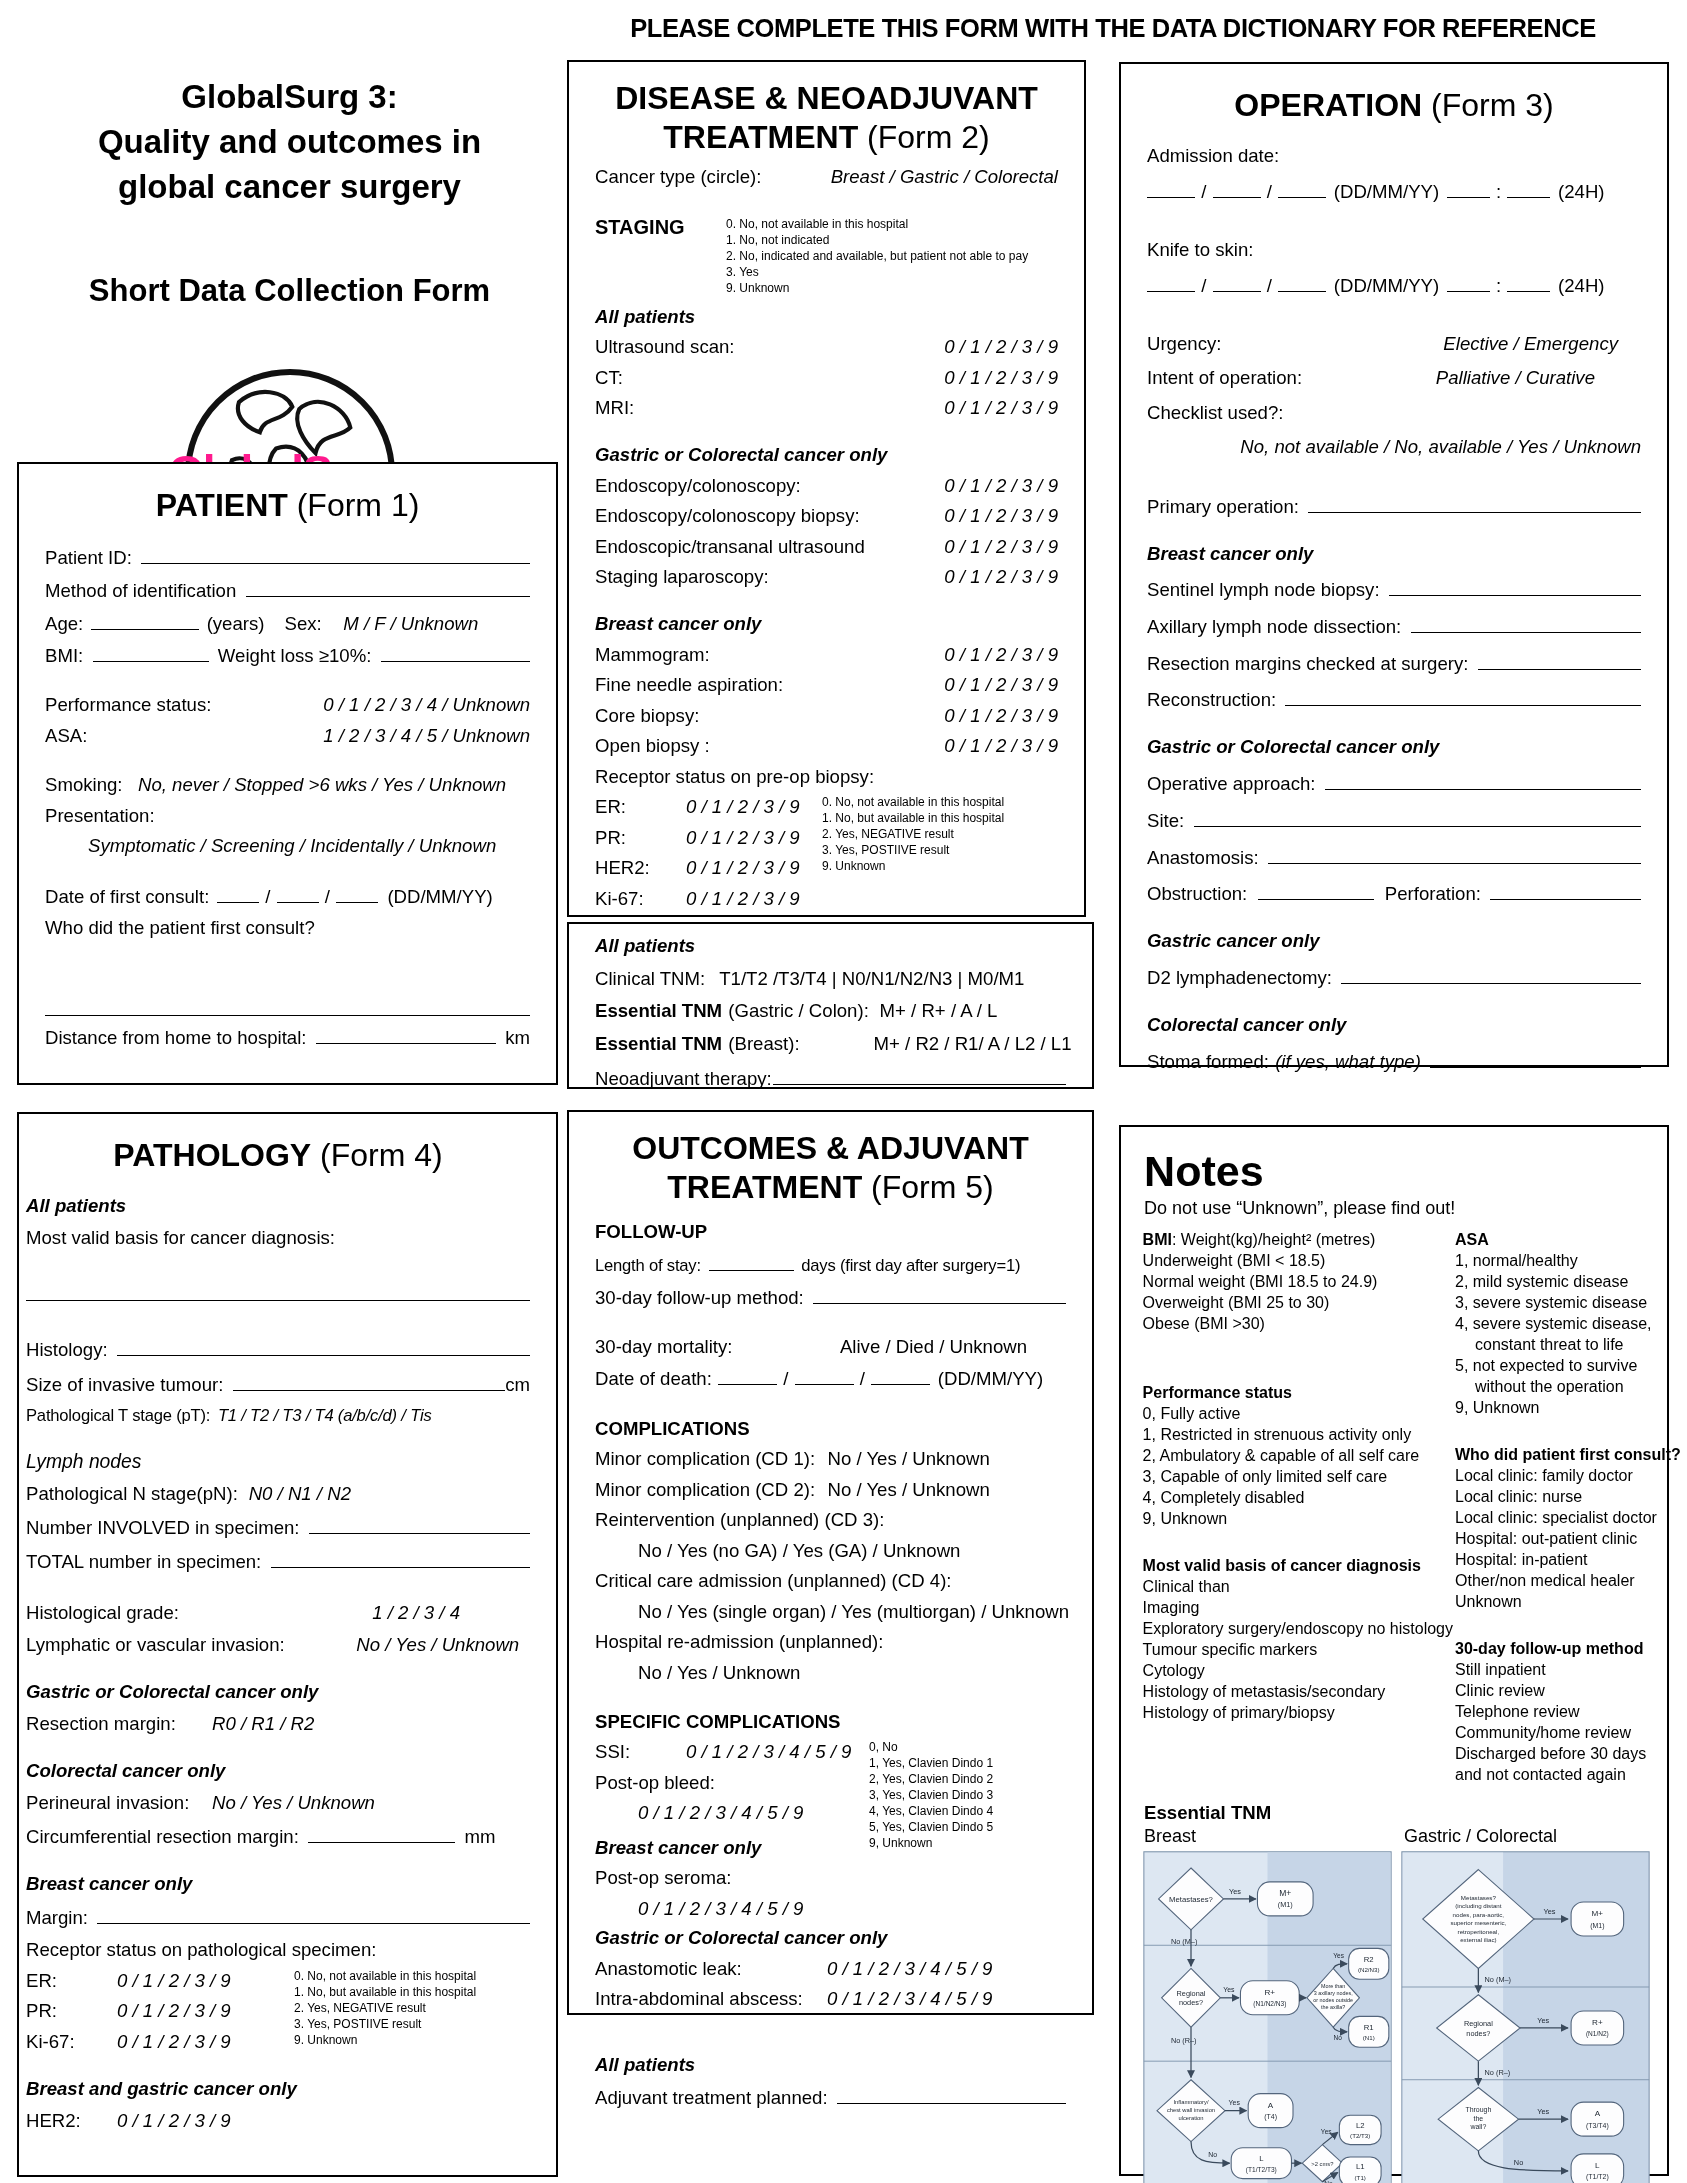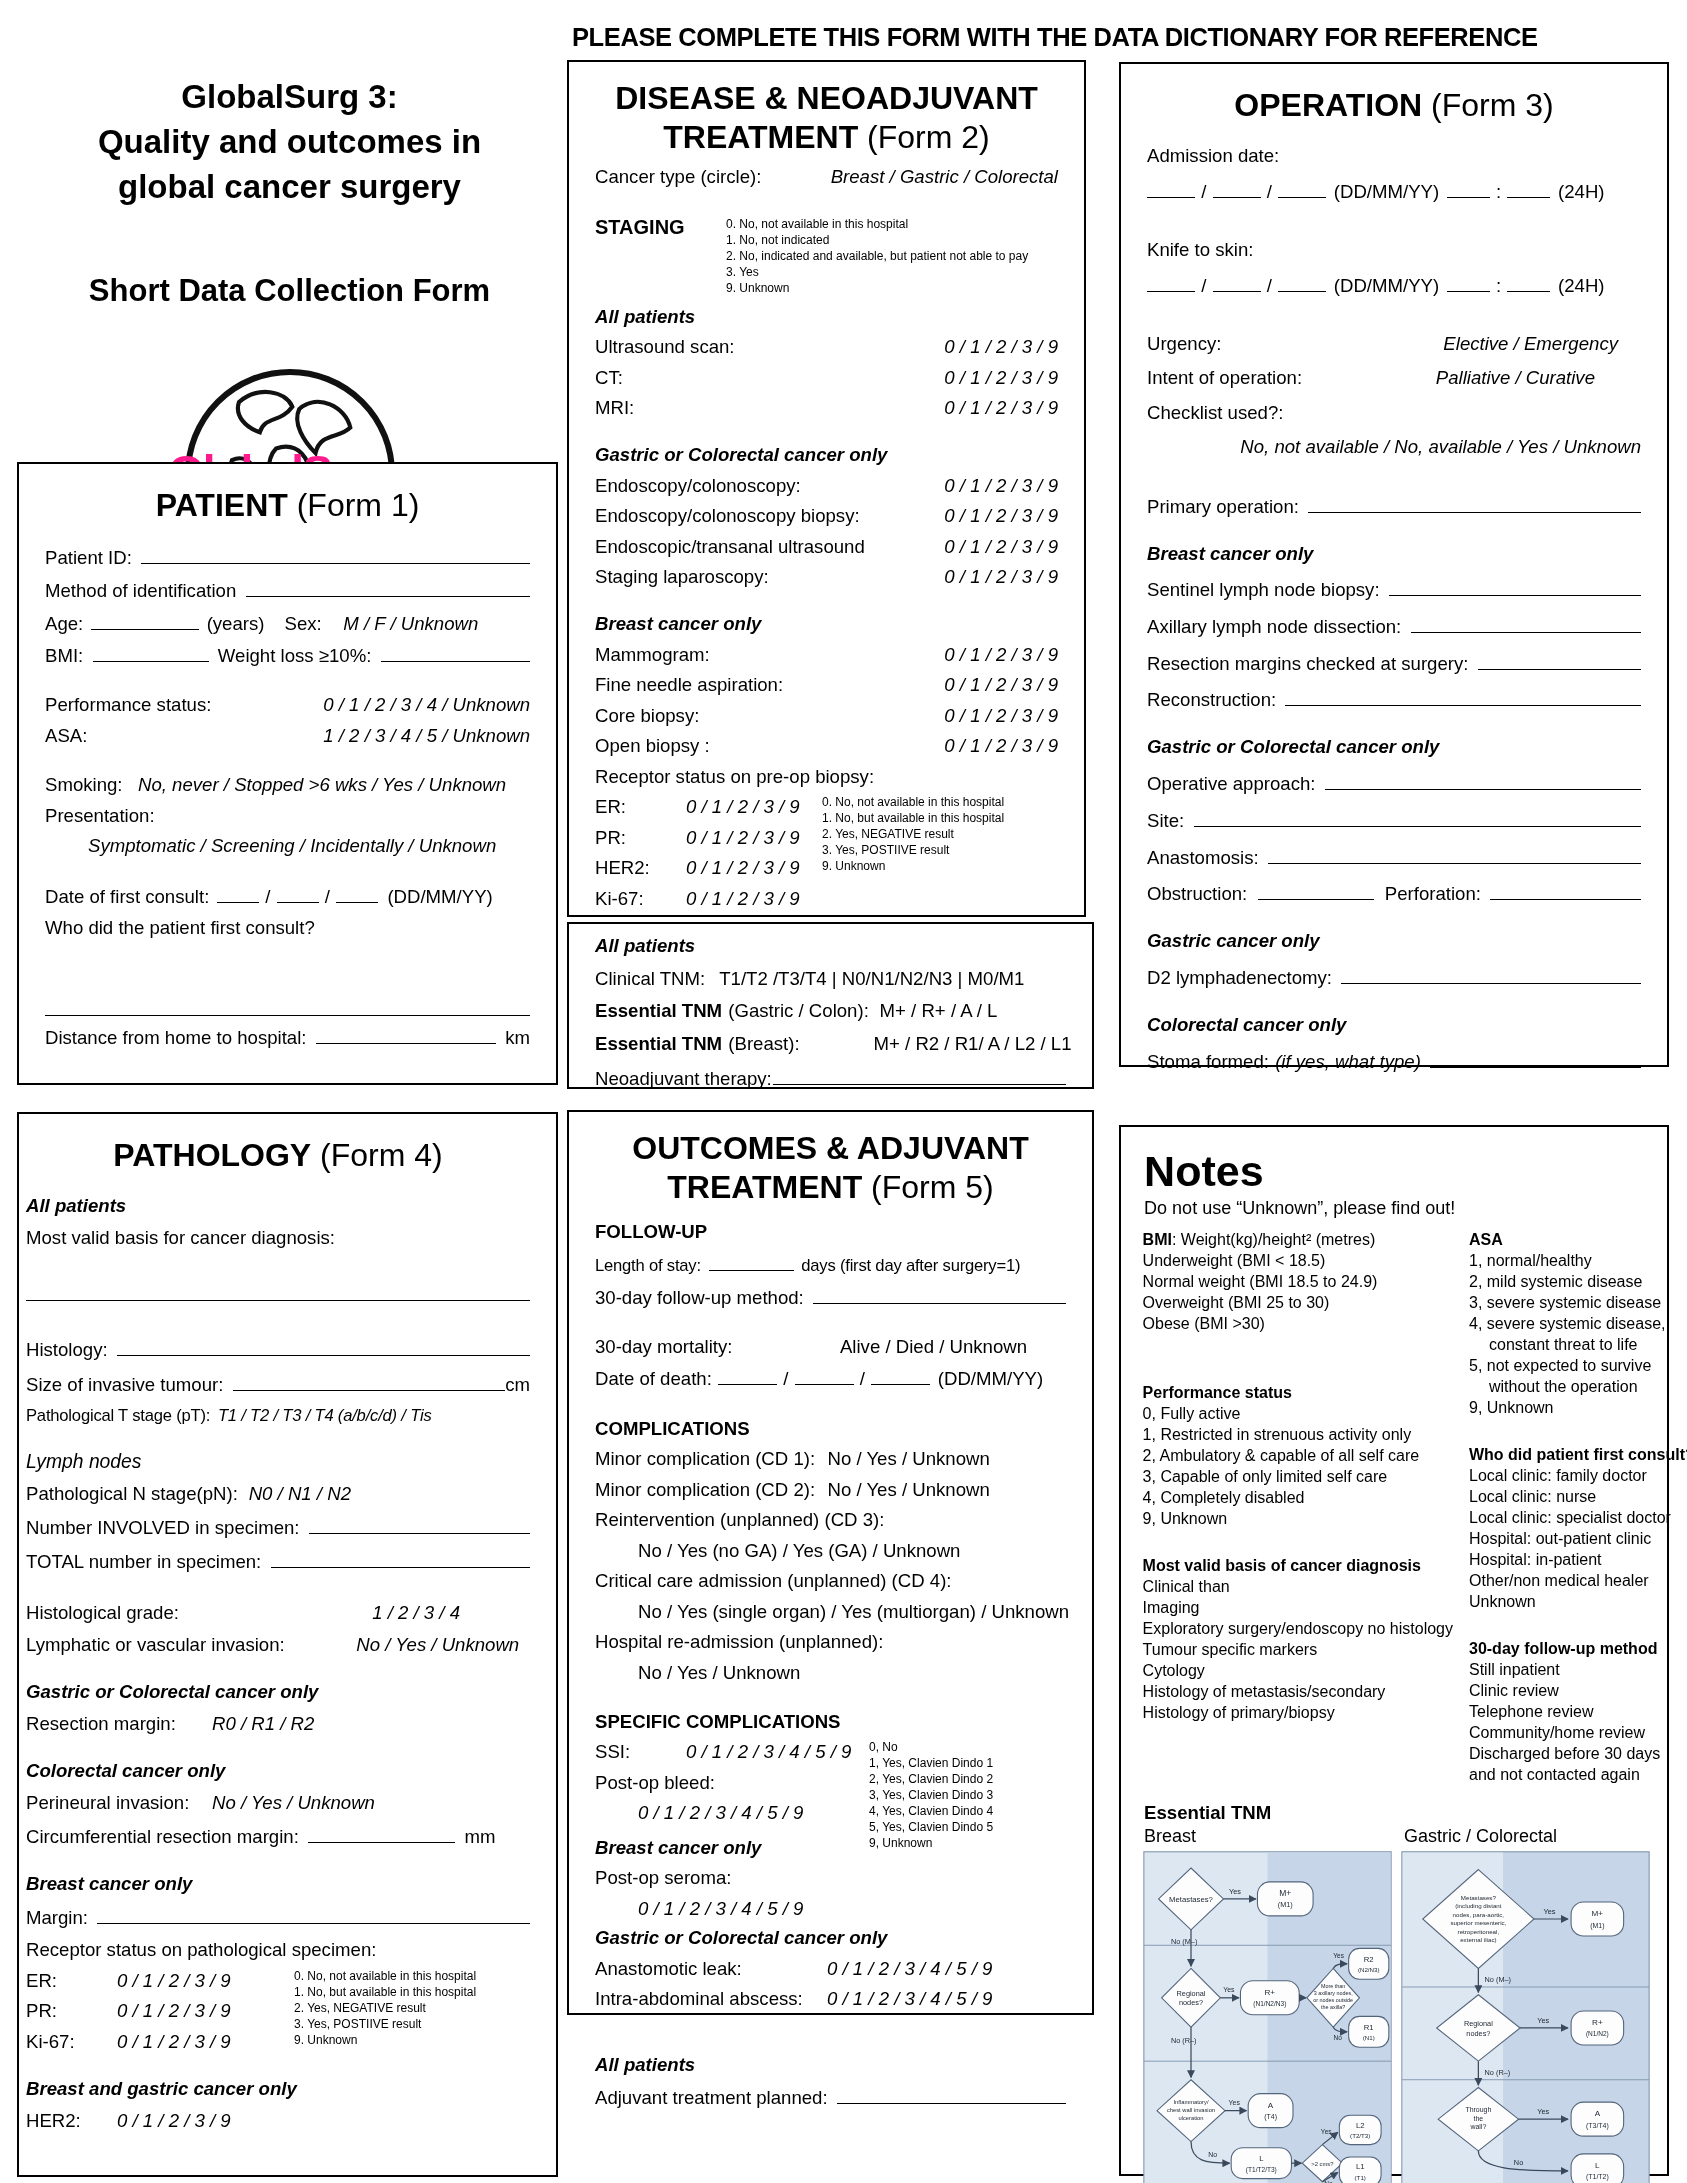--- a/index.html
+++ b/index.html
@@ -9,21 +9,21 @@
     --flow-bg-dark:#c6d5e7;
     --flow-stroke:#53657c;
     --flow-line:#3a4a5c;
   }
   *{box-sizing:border-box;}
   html,body{margin:0;padding:0;}
   body{
     width:1688px;height:2183px;position:relative;background:#fff;color:#000;
     font-family:"Liberation Sans","DejaVu Sans",sans-serif;font-size:18.6px;
   }
-  .banner{position:absolute;left:572px;top:23px;width:1082px;
+  .banner{position:absolute;left:572px;top:14px;width:1082px;text-align:center;
     font-size:25.5px;font-weight:bold;letter-spacing:-0.4px;}
   
   .intro{position:absolute;left:23px;top:74px;width:533px;text-align:center;}
   .intro .t{font-size:33px;font-weight:bold;line-height:45px;}
   .intro .sub{font-size:31px;font-weight:bold;margin-top:64px;}
   .logo-wrap{position:relative;width:232px;height:232px;margin:49px auto 0;}
   .logo-word{position:absolute;left:50%;top:50%;transform:translate(-52%,-54%);
     font-size:46px;font-weight:bold;color:var(--brand-pink);letter-spacing:-1.5px;white-space:nowrap;}
   .link{margin-top:12.4px;font-size:29px;color:var(--link-blue);text-decoration:underline;}
   
@@ -48,21 +48,21 @@
   .staging .slbl{font-weight:bold;width:131px;font-size:20px;}
   .rrow{display:flex;align-items:flex-start;margin-top:8.5px;}
   .rrow .rl{width:91px;white-space:nowrap;}
   .twocol{display:flex;align-items:flex-start;}
   .twocol .cl{flex:1 1 auto;}
   .twocol .cr{flex:0 0 236px;padding-top:6.2px;}
   .spec .cr{flex:0 0 197px;margin-left:12px;}
   
   .notes-title{font-size:43px;font-weight:bold;margin:4.6px 0 1.5px 1.5px;}
   .notes-intro{font-size:18px;margin:1.5px 0 10.8px 1.5px;}
-  .ncols{display:flex;gap:16px;font-size:16px;line-height:21px;}
+  .ncols{display:flex;gap:2px;font-size:16px;line-height:21px;}
   .ncols .ncl{flex:0 0 55%;}
   .ncols .ncr{flex:1;}
   .nb{font-weight:bold;}
   .nblock{margin-top:26px;}
   .nline{white-space:nowrap;}
   .nind{padding-left:20px;}
   .tnm-head{font-weight:bold;font-size:18.6px;margin:17px 0 1.5px 1.5px;}
   .tnm-labels{display:flex;font-size:18px;margin:1.5px 1.5px 4.6px;}
   .tnm-labels .a{flex:0 0 52%;}
   .flowrow{display:flex;gap:9.3px;}

